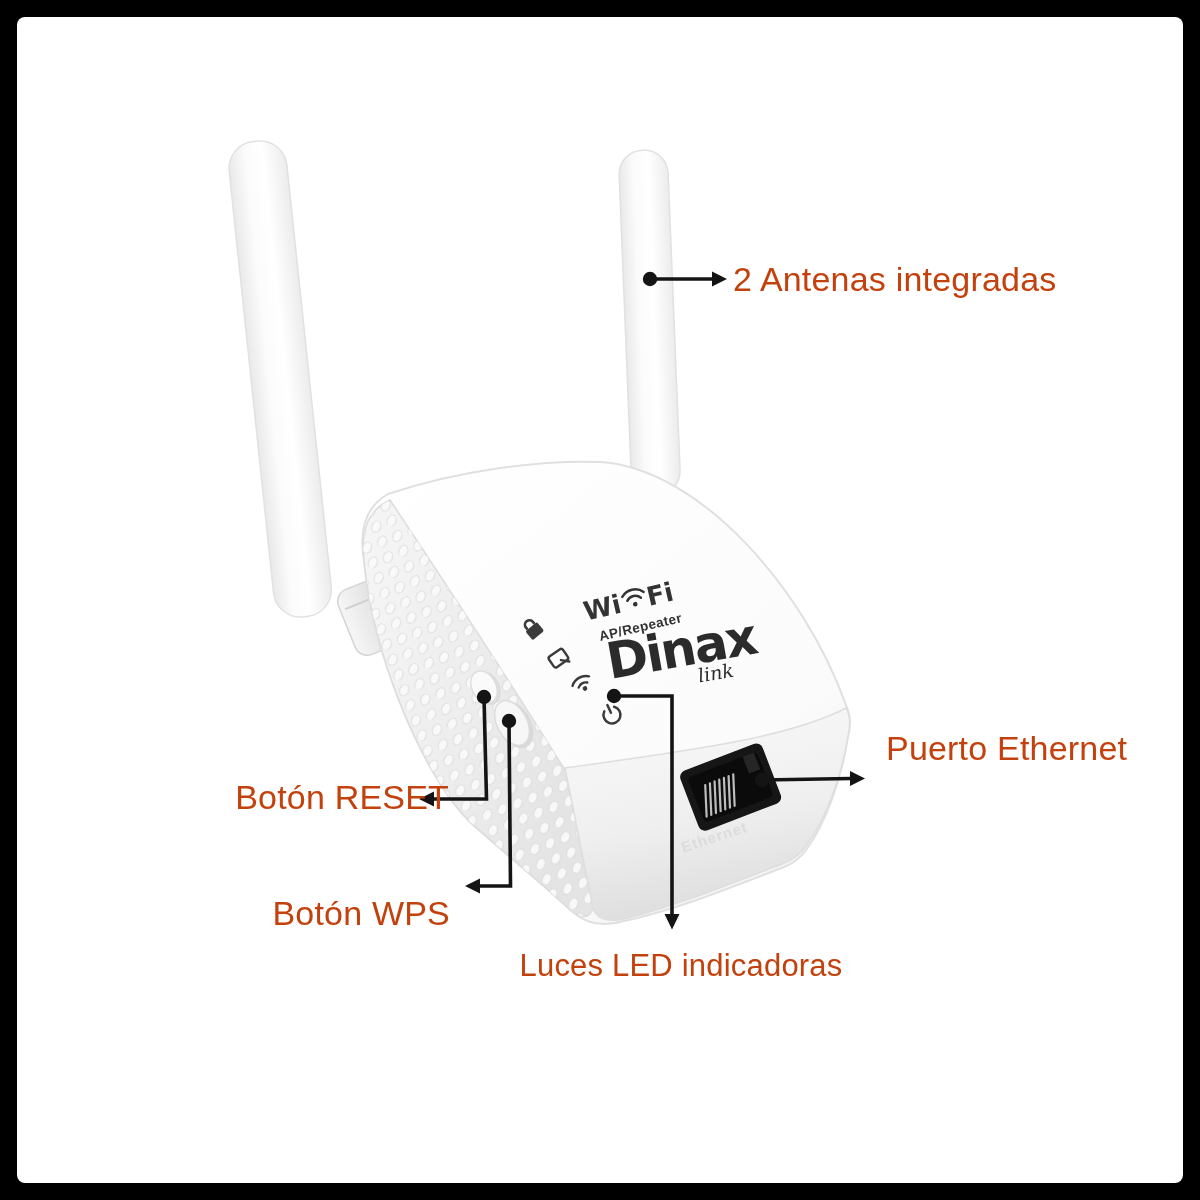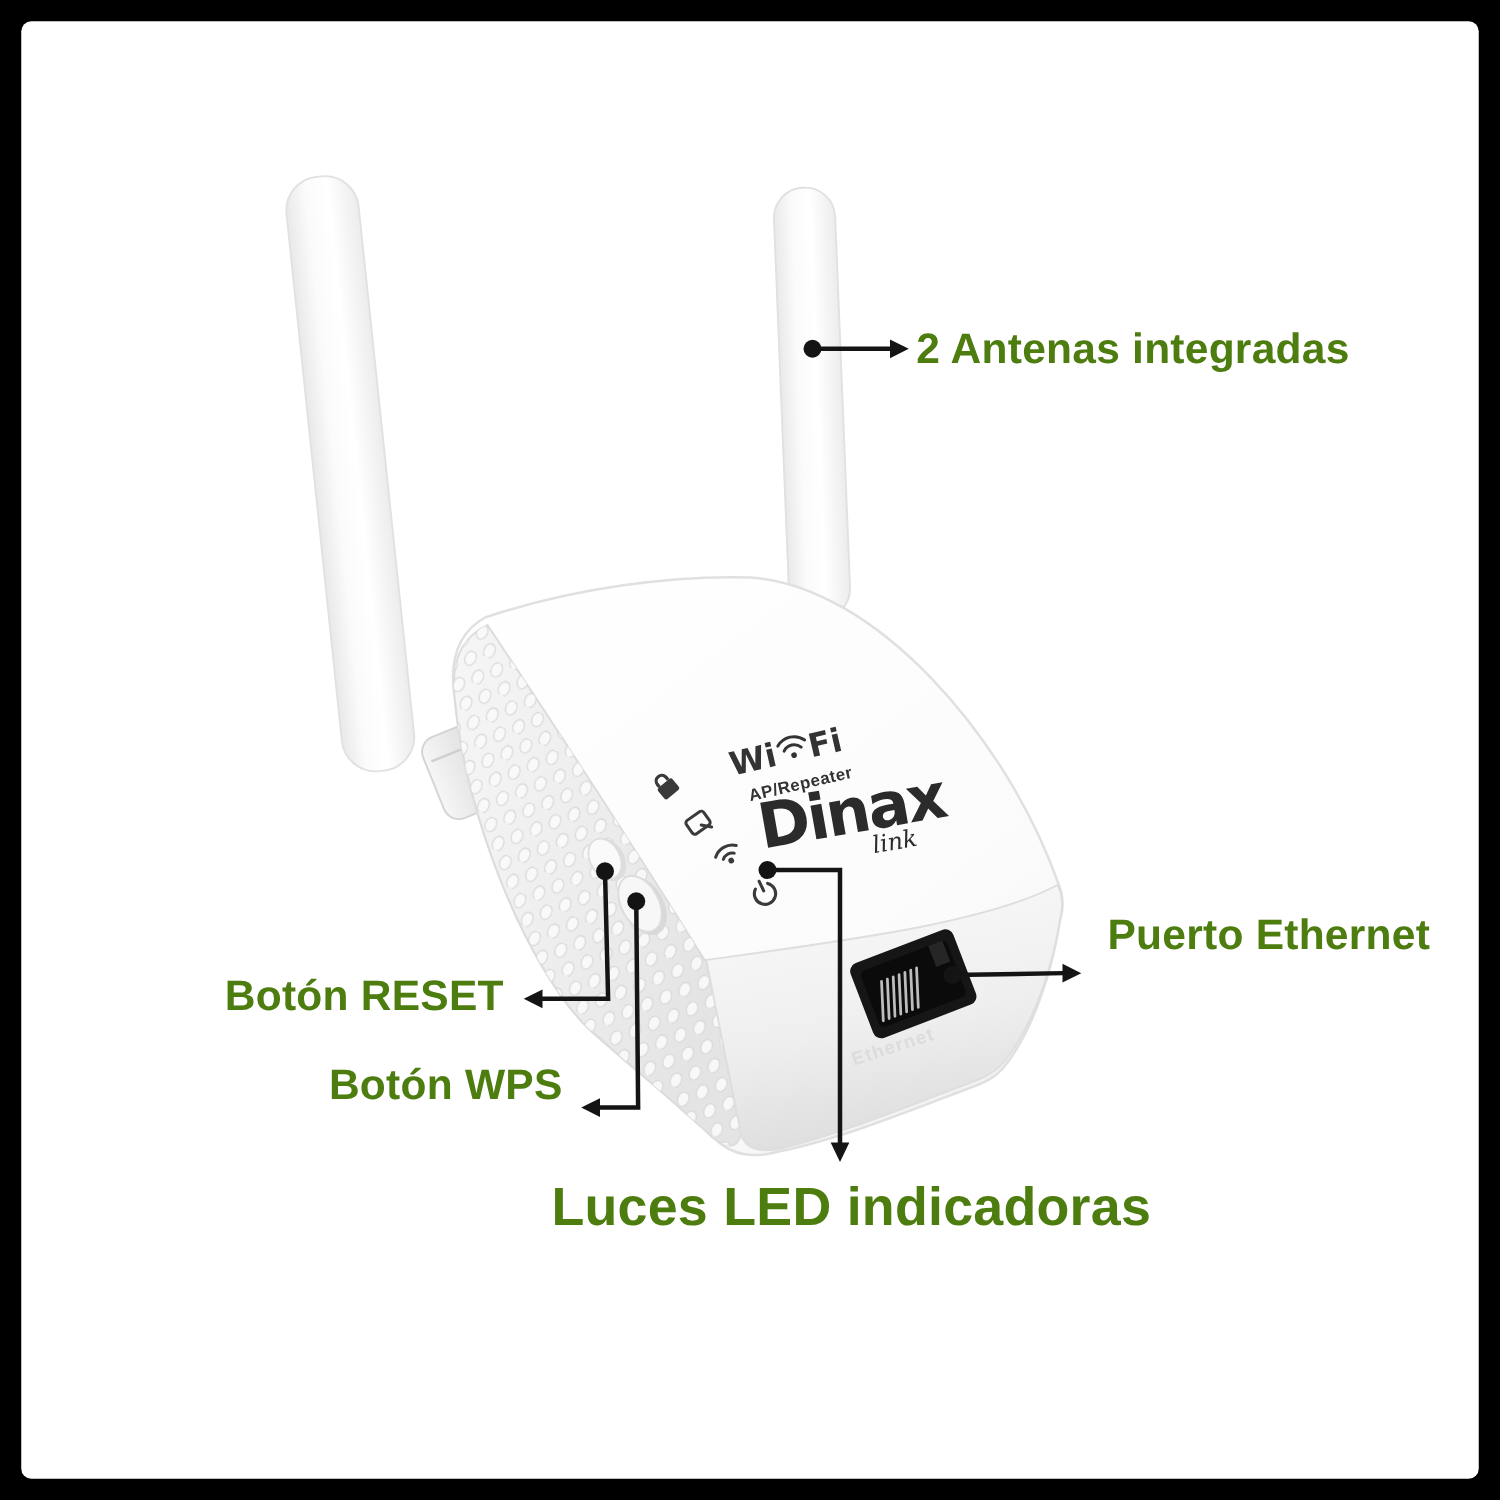--- a/index.html
+++ b/index.html
@@ -6,30 +6,30 @@
   body{
     width:1200px;height:1200px;position:relative;overflow:hidden;
     background:#000;font-family:"Liberation Sans",sans-serif;
   }
   .canvas{
     position:absolute;left:17px;top:17px;right:17px;bottom:17px;
     background:#fff;border-radius:8px;
   }
   .scene{position:absolute;left:0;top:0;width:1200px;height:1200px;}
   .label{
-    position:absolute;color:#4d7c0f;font-size:34px;line-height:38px;
-    font-weight:700;white-space:nowrap;letter-spacing:0.2px;
+    position:absolute;color:#c2410c;font-size:34px;line-height:38px;
+    font-weight:400;white-space:nowrap;letter-spacing:0.2px;
   }
   .lbl-antennas{left:733px;top:260px;}
-  .lbl-reset{right:797px;top:778px;text-align:right;}
-  .lbl-wps{right:750px;top:849px;text-align:right;}
+  .lbl-reset{right:751px;top:778px;text-align:right;}
+  .lbl-wps{right:750px;top:894px;text-align:right;}
   .lbl-ethernet{left:886px;top:729px;}
   .lbl-leds{
     left:681px;top:946px;transform:translateX(-50%);
-    text-align:center;font-size:43px;line-height:40px;white-space:nowrap;
+    text-align:center;font-size:31px;line-height:40px;white-space:nowrap;
   }
 </style>
 </head>
 <body>
 
 <div class="canvas"></div>
 
 <svg class="scene" viewBox="0 0 1200 1200" xmlns="http://www.w3.org/2000/svg">
   <defs>
     <linearGradient id="antGrad" x1="0" y1="0" x2="1" y2="0">

